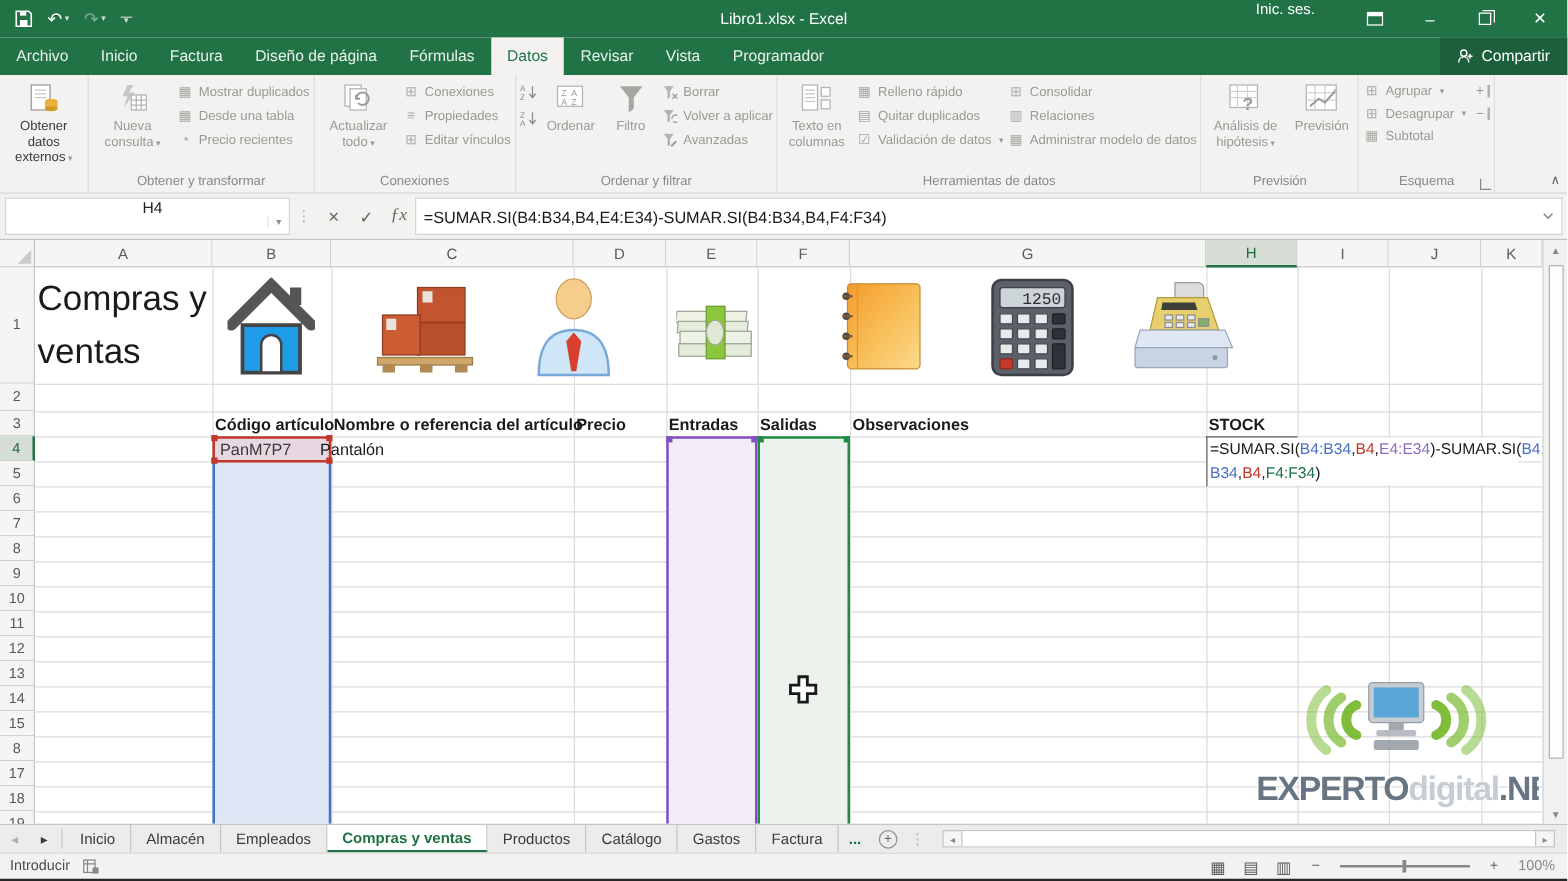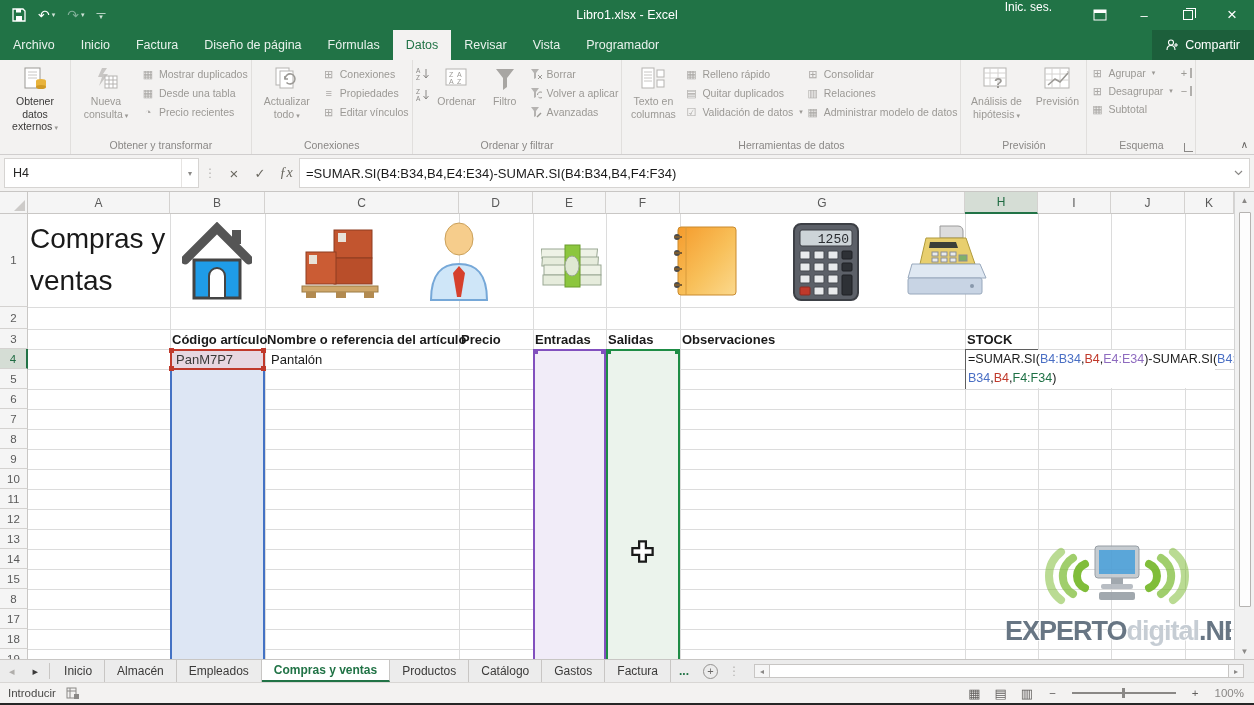--- a/index.html
+++ b/index.html
@@ -46,22 +46,22 @@
   .sicon{width:14px;height:14px;display:inline-flex;align-items:center;justify-content:center;color:#aaa8a5;font-size:11px;line-height:1;}
   .detailbtn{border-right:2px solid #b1afac;padding-right:3px;font-size:11px;color:#9b9995;line-height:10px;}
   .esq-rows{display:flex;flex-direction:column;gap:4px;padding-top:4px;}
   .esq-row{display:flex;align-items:center;gap:4px;}
   .launcher{position:absolute;right:2px;bottom:2px;width:9px;height:9px;border-left:1px solid #8a8886;border-bottom:1px solid #8a8886;}
   .collapse{position:absolute;right:6px;bottom:4px;font-size:10px;color:#605e5c;}
 
   
   .fbar{position:absolute;top:155px;left:0;width:1254px;height:37px;background:#f3f2f1;
     border-bottom:1px solid #c8c6c4;display:flex;align-items:stretch;}
-  .namebox{width:195px;background:#fff;border:1px solid #d6d4d2;margin:3px 0 3px 4px;display:flex;align-items:center;
-    font-size:12.5px;color:#252423;padding-left:8px;}
+  .namebox{width:228px;background:#fff;border:1px solid #d6d4d2;margin:3px 0 3px 4px;display:flex;align-items:center;
+    font-size:12.5px;color:#252423;padding-left:8px;flex-direction:column;}
   .namebox .nb-caret{margin-left:auto;color:#8a8886;font-size:8px;padding:0 6px;border-left:1px solid #e6e4e2;align-self:stretch;display:flex;align-items:center;}
   .fbar .dots{display:flex;align-items:center;color:#b5b3b1;font-size:12px;padding:0 5px;}
   .fbtns{display:flex;align-items:center;}
   .fbtn{width:26px;text-align:center;font-size:13px;color:#69675f;}
   .fbtn.fx{font-family:"Liberation Serif",serif;font-style:italic;font-size:14px;}
   .ffield{flex:1;background:#fff;border:1px solid #d6d4d2;border-right:none;margin:3px 0;display:flex;align-items:center;
     font-size:13px;color:#1a1a1a;padding-left:6px;white-space:nowrap;overflow:hidden;}
   .fchev{width:22px;background:#fff;border:1px solid #d6d4d2;border-left:none;margin:3px 4px 3px 0;display:flex;align-items:center;justify-content:center;color:#8a8886;}
 
   
@@ -555,21 +555,21 @@
 
   <div class="cell" style="left:30px;top:26px;width:152px;height:88px;font-size:28px;line-height:42px;white-space:normal;align-items:flex-start;">Compras y ventas</div>
   <div class="cell b" style="left:172px;top:137px;height:20px;">Código artículo</div>
   <div class="cell b" style="left:267px;top:137px;height:20px;">Nombre o referencia del artículo</div>
   <div class="cell b" style="left:461px;top:137px;height:20px;">Precio</div>
   <div class="cell b" style="left:535px;top:137px;height:20px;">Entradas</div>
   <div class="cell b" style="left:608px;top:137px;height:20px;">Salidas</div>
   <div class="cell b" style="left:682px;top:137px;height:20px;">Observaciones</div>
   <div class="cell b" style="left:967px;top:137px;height:20px;">STOCK</div>
   <div class="cell" style="left:176px;top:158px;height:19px;z-index:5;color:#3b3a39;">PanM7P7</div>
-  <div class="cell" style="left:271px;top:158px;height:19px;">Pantalón</div>
+  <div class="cell" style="left:256px;top:158px;height:19px;">Pantalón</div>
 
   <div class="editL-top"></div>
   <div class="editL-left"></div>
   <div class="fcell" id="fcell">
       <div class="fl"><span style="color: rgb(26, 26, 26);">=SUMAR.SI(</span><span style="color: rgb(74, 111, 196);">B4:B34</span><span style="color: rgb(26, 26, 26);">,</span><span style="color: rgb(192, 57, 43);">B4</span><span style="color: rgb(26, 26, 26);">,</span><span style="color: rgb(142, 107, 191);">E4:E34</span><span style="color: rgb(26, 26, 26);">)-SUMAR.SI(</span><span style="color: rgb(74, 111, 196);">B4:</span></div>
       <div class="fl"><span style="color: rgb(74, 111, 196);">B34</span><span style="color: rgb(26, 26, 26);">,</span><span style="color: rgb(192, 57, 43);">B4</span><span style="color: rgb(26, 26, 26);">,</span><span style="color: rgb(30, 113, 69);">F4:F34</span><span style="color: rgb(26, 26, 26);">)</span></div>
     </div>
 
   <div class="icon-cell" style="left:182px;top:30px;">
     <svg width="70" height="80" viewBox="0 0 70 80">

